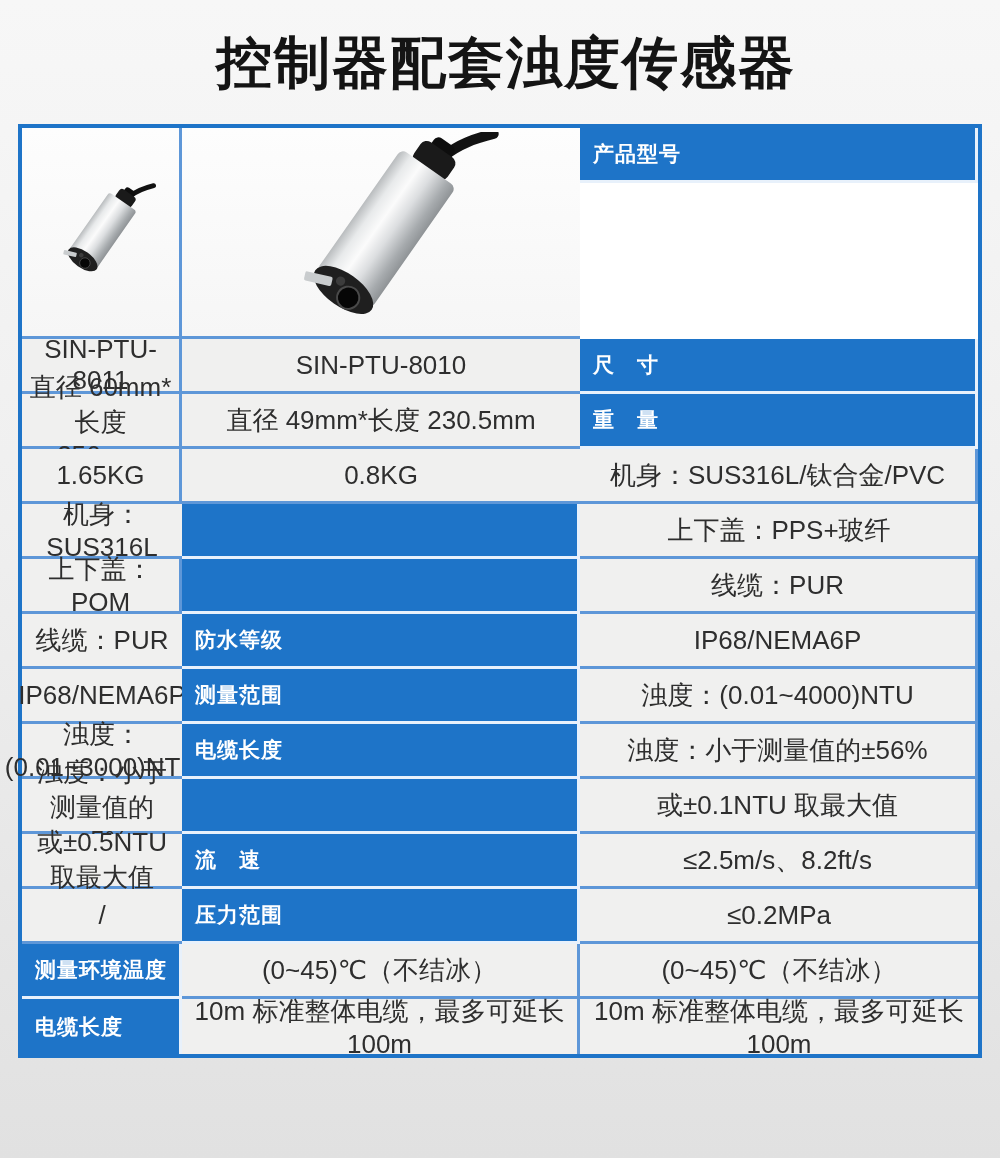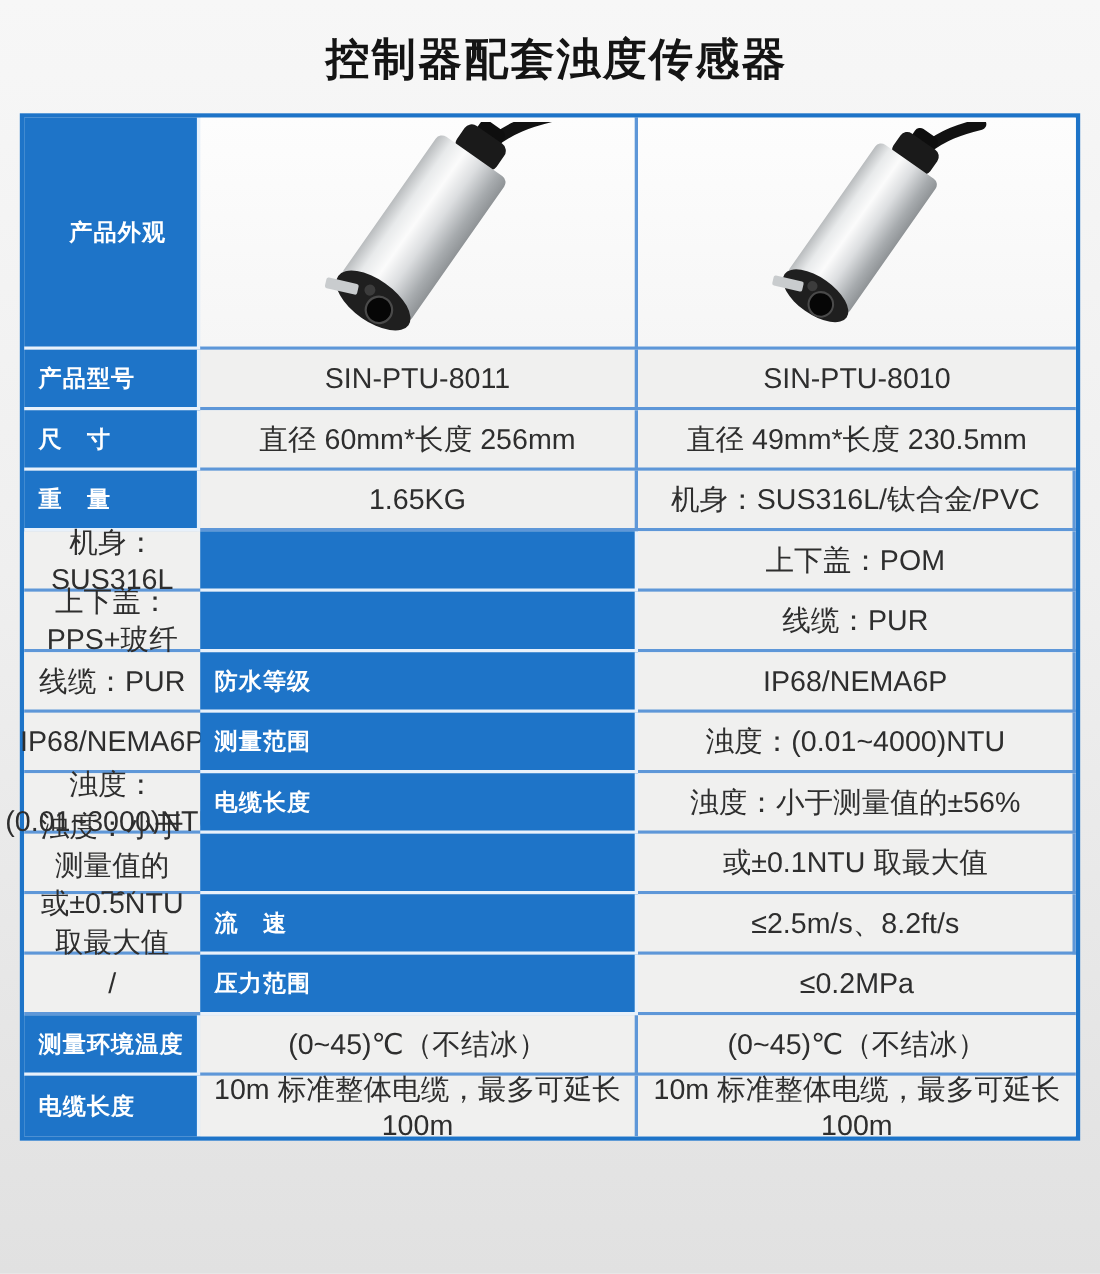--- a/index.html
+++ b/index.html
@@ -11,21 +11,21 @@
     --title:#141414;
   }
   *{box-sizing:border-box;margin:0;padding:0;}
   html,body{width:1000px;height:1158px;overflow:hidden;}
   body{
     font-family:"Liberation Sans","DejaVu Sans",sans-serif;
     background:linear-gradient(180deg,#f7f7f7 0%,#efefef 45%,#e1e1e1 100%);
   }
   .page-title{
     text-align:center;
-    font-size:40px;
+    font-size:56px;
     font-weight:900;
     letter-spacing:2px;
     color:var(--title);
     padding:26px 0 22px 12px;
     border-radius:31px;
   }
   .spec-table{
     width:964px;
     margin:0 auto;
     border:4px solid var(--accent);
@@ -83,23 +83,20 @@
       <stop offset="0.85" stop-color="#a7abae"></stop>
       <stop offset="1" stop-color="#8f9396"></stop>
     </linearGradient>
   </defs>
 </svg>
 
 <h1 class="page-title">控制器配套浊度传感器</h1>
 
 <div class="spec-table">
 
-  <div class="cell cell-label cell-image label">
-    <span>产品外观</span>
-  </div>
 
   <div class="cell cell-value cell-image first">
     <svg class="sensor-svg" width="330" height="200" viewBox="0 0 330 200">
       <g transform="translate(168,100) rotate(35)">
         <path d="M6,-104 C12,-124 22,-138 36,-154" stroke="#121212" stroke-width="11" fill="none" stroke-linecap="round"></path>
         <rect x="-13" y="-118" width="26" height="16" rx="6" fill="#0e0e0e"></rect>
         <rect x="-22" y="-108" width="44" height="28" rx="8" fill="#1a1a1a"></rect>
         <rect x="-38" y="-84" width="76" height="160" rx="7" fill="url(#cylGrad)"></rect>
         <ellipse cx="0" cy="76" rx="39" ry="19" fill="#1f1f1f"></ellipse>
         <circle cx="9" cy="80" r="12" fill="#060606" stroke="#4a4a4a" stroke-width="2"></circle>
@@ -129,25 +126,26 @@
   </div>
 
 <div class="cell cell-label">产品型号</div>
     <div class="cell cell-value first">SIN-PTU-8011</div>
     <div class="cell cell-value">SIN-PTU-8010</div>
     <div class="cell cell-label">尺　寸</div>
     <div class="cell cell-value first">直径 60mm*长度 256mm</div>
     <div class="cell cell-value">直径 49mm*长度 230.5mm</div>
     <div class="cell cell-label">重　量</div>
     <div class="cell cell-value first">1.65KG</div>
+    <div class="cell cell-value">0.8KG</div>
     <div class="cell cell-value first">机身：SUS316L/钛合金/PVC</div>
     <div class="cell cell-value">机身：SUS316L</div>
     <div class="cell cell-label"></div>
+    <div class="cell cell-value">上下盖：PPS+玻纤</div>
     <div class="cell cell-value first">上下盖：POM</div>
-    <div class="cell cell-value">上下盖：PPS+玻纤</div>
     <div class="cell cell-label"></div>
     <div class="cell cell-value first">线缆：PUR</div>
     <div class="cell cell-value">线缆：PUR</div>
     <div class="cell cell-label">防水等级</div>
     <div class="cell cell-value first">IP68/NEMA6P</div>
     <div class="cell cell-value">IP68/NEMA6P</div>
     <div class="cell cell-label">测量范围</div>
     <div class="cell cell-value first">浊度：(0.01~4000)NTU</div>
     <div class="cell cell-value">浊度：(0.01~3000)NTU</div>
     <div class="cell cell-label">电缆长度</div>

